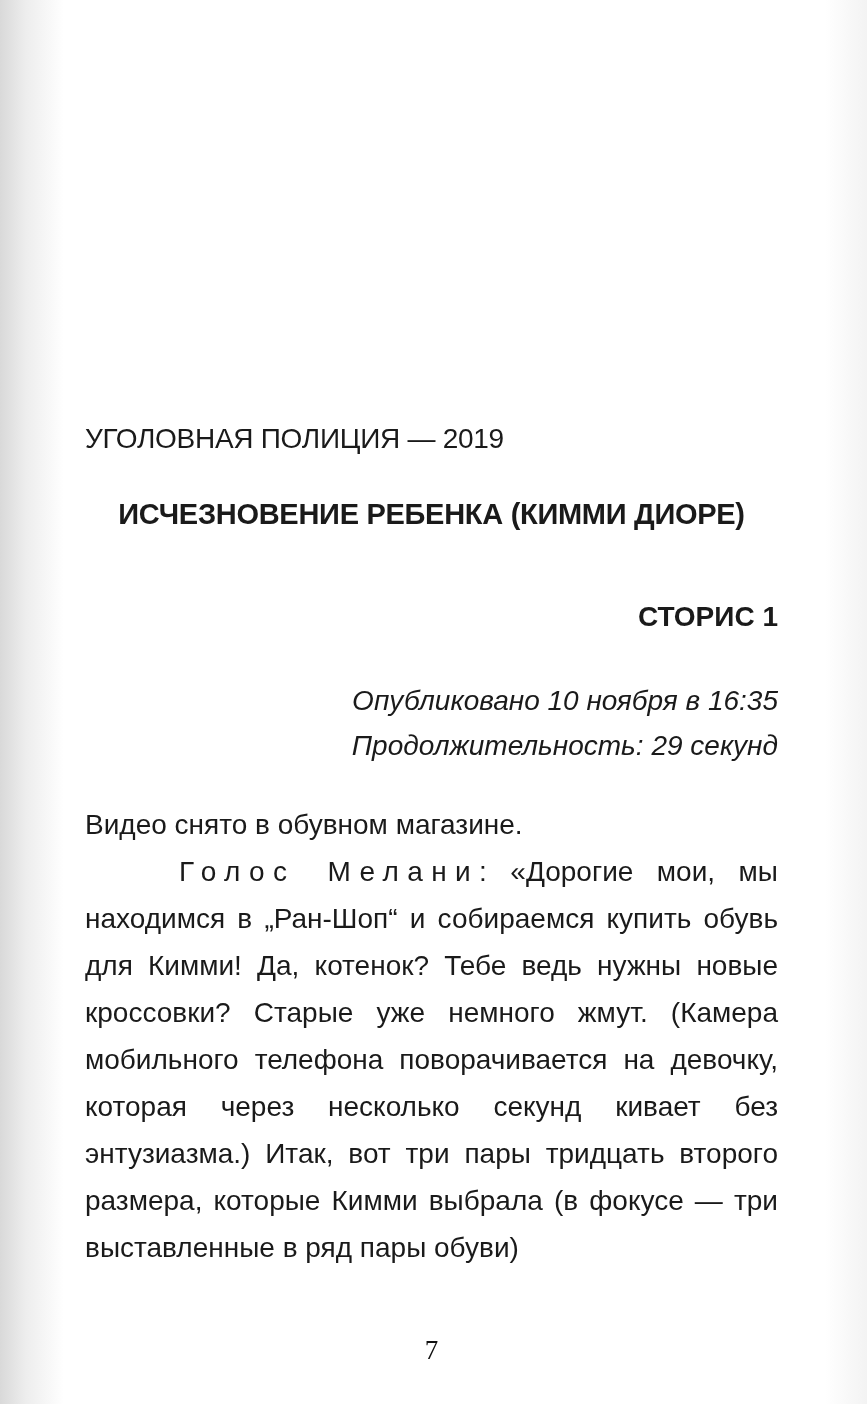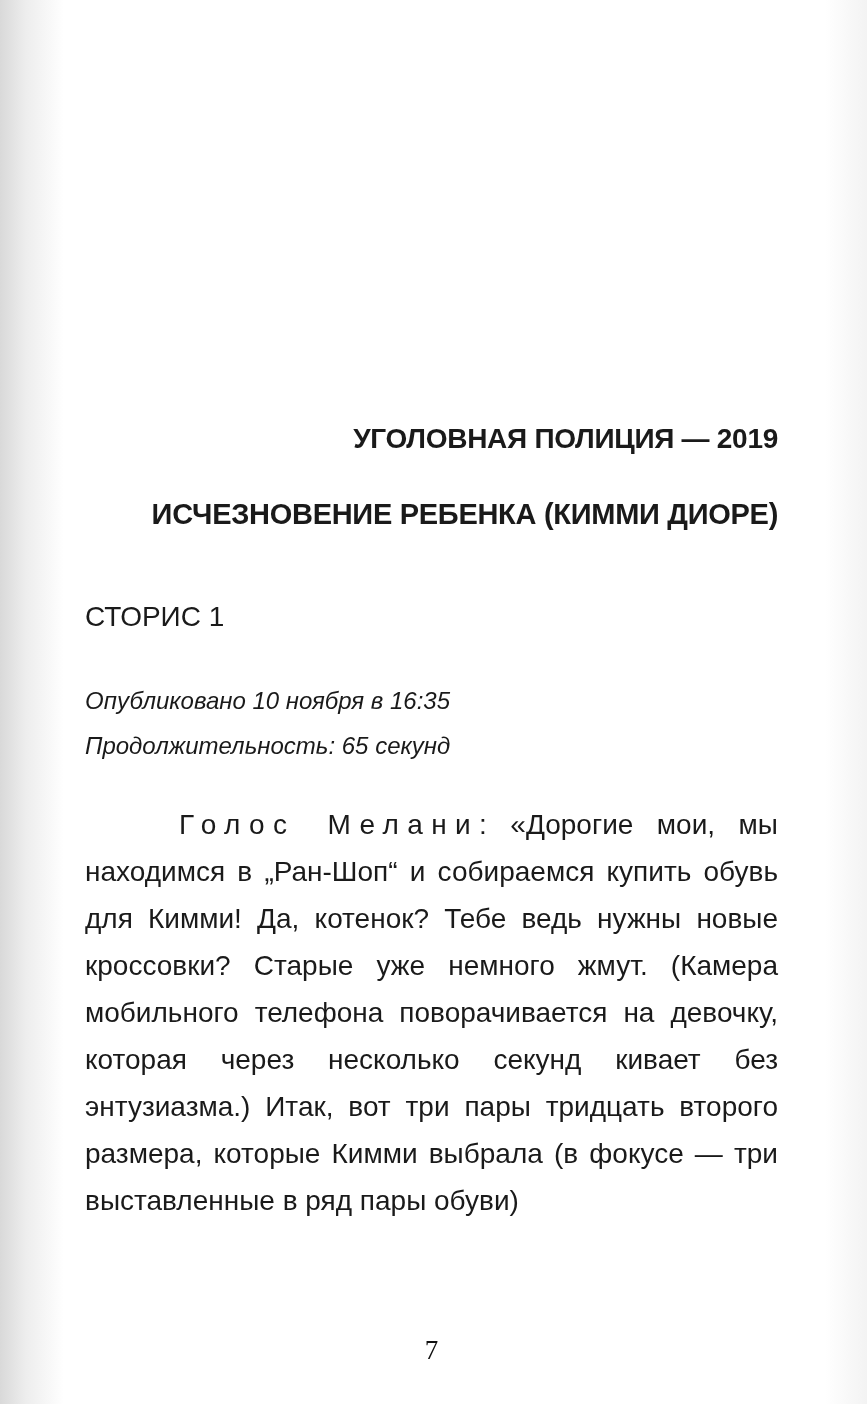--- a/index.html
+++ b/index.html
@@ -31,58 +31,58 @@
     pointer-events: none;
   }
   .content {
     position: absolute;
     left: 85px;
     top: 0;
     width: 693px;
     padding-top: 423px;
   }
   .running-header {
-    text-align: right;
+    text-align: left;
     font-size: 28px;
     line-height: 1.15;
-    font-weight: 700;
+    font-weight: 400;
     letter-spacing: -0.01em;
     white-space: nowrap;
   }
   .chapter-title {
     margin: 42px 0 8px 0;
-    text-align: right;
+    text-align: center;
     font-size: 29px;
     line-height: 1.2;
     font-weight: 700;
     letter-spacing: -0.01em;
   }
   .theme-para {
     margin: 46px 0 0 0;
     font-size: 28px;
     line-height: 47px;
     text-align: justify;
   }
   .theme-label {
     font-weight: 700;
     font-style: italic;
     margin-right: 0.28em;
   }
   .section-heading {
     margin: 68px 0 0 0;
-    text-align: left;
+    text-align: right;
     font-size: 28px;
     line-height: 1.2;
-    font-weight: 400;
+    font-weight: 700;
   }
   .story-meta {
     margin-top: 44px;
-    text-align: left;
+    text-align: right;
     font-style: italic;
-    font-size: 24px;
+    font-size: 28px;
     line-height: 45px;
   }
   .body-text {
     margin-top: 33px;
     font-size: 28px;
     line-height: 47px;
     text-align: justify;
   }
   .body-text p {
     margin: 0;
@@ -118,23 +118,24 @@
 
     <div class="running-header">УГОЛОВНАЯ ПОЛИЦИЯ — 2019</div>
 
     <h1 class="chapter-title">ИСЧЕЗНОВЕНИЕ РЕБЕНКА (КИММИ ДИОРЕ)</h1>
 
 
     <h2 class="section-heading">СТОРИС 1</h2>
 
     <div class="story-meta">
       <div>Опубликовано 10 ноября в 16:35</div>
-      <div>Продолжительность: 65 секунд</div>
+      <div>Продолжительность: 29 секунд</div>
     </div>
 
     <div class="body-text">
+        <p class=""><span class="run-normal">Видео снято в обувном магазине.</span></p>
         <p class="indent"><span class="run-spaced">Голос Мелани</span><span class="run-normal">: «Дорогие мои, мы находимся в „Ран-Шоп“ и собираемся купить обувь для Кимми! Да, котенок? Тебе ведь нужны новые кроссовки? Старые уже немного жмут. </span><span class="run-italic">(Камера мобильного телефона поворачивается на девочку, которая через несколько секунд кивает без энтузиазма.)</span><span class="run-normal"> Итак, вот три пары тридцать второго размера, которые Кимми выбрала </span><span class="run-italic">(в фокусе — три выставленные в ряд пары обуви)</span></p>
       </div>
 
   </div>
 
   <div class="page-number">7</div>
 </div>
 
 </body></html>

